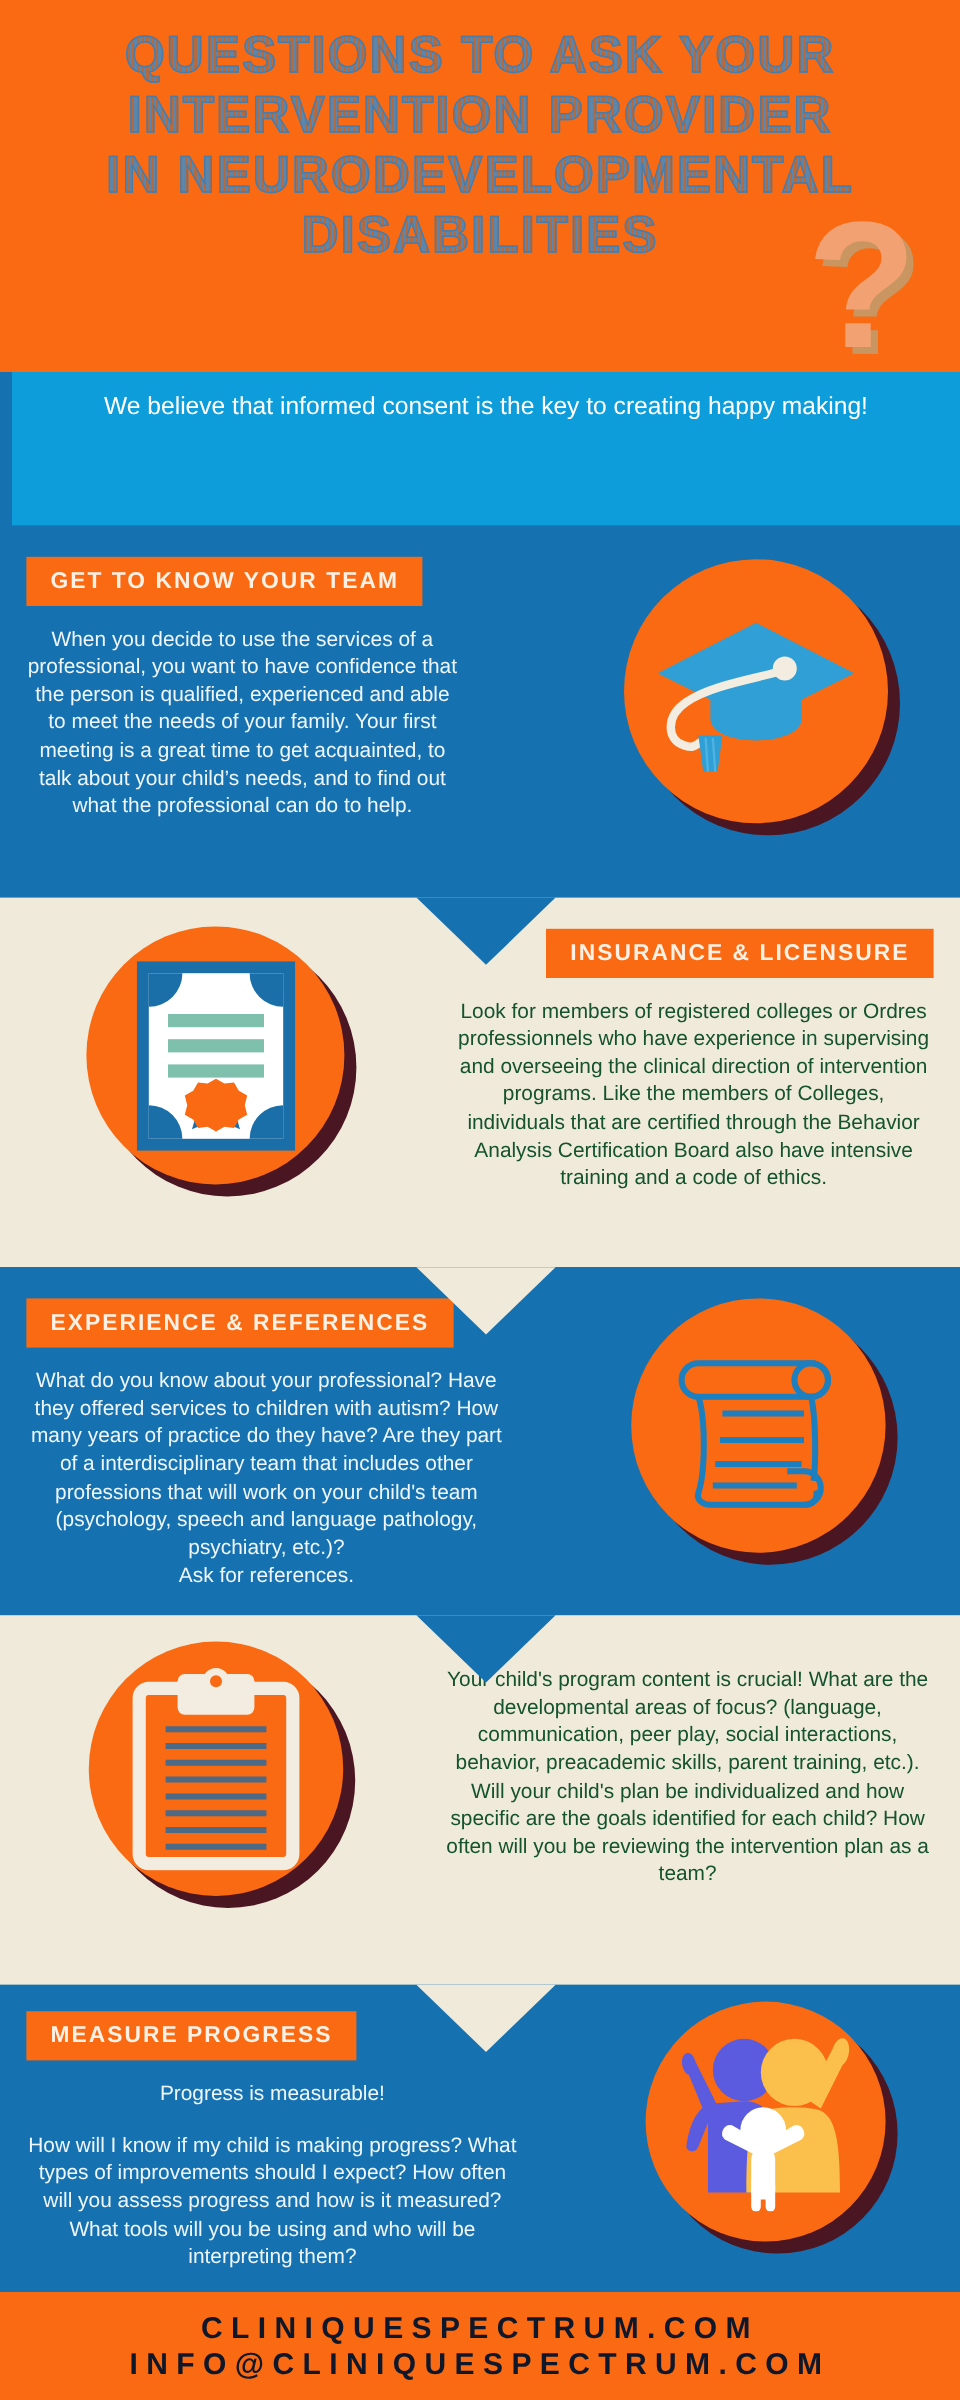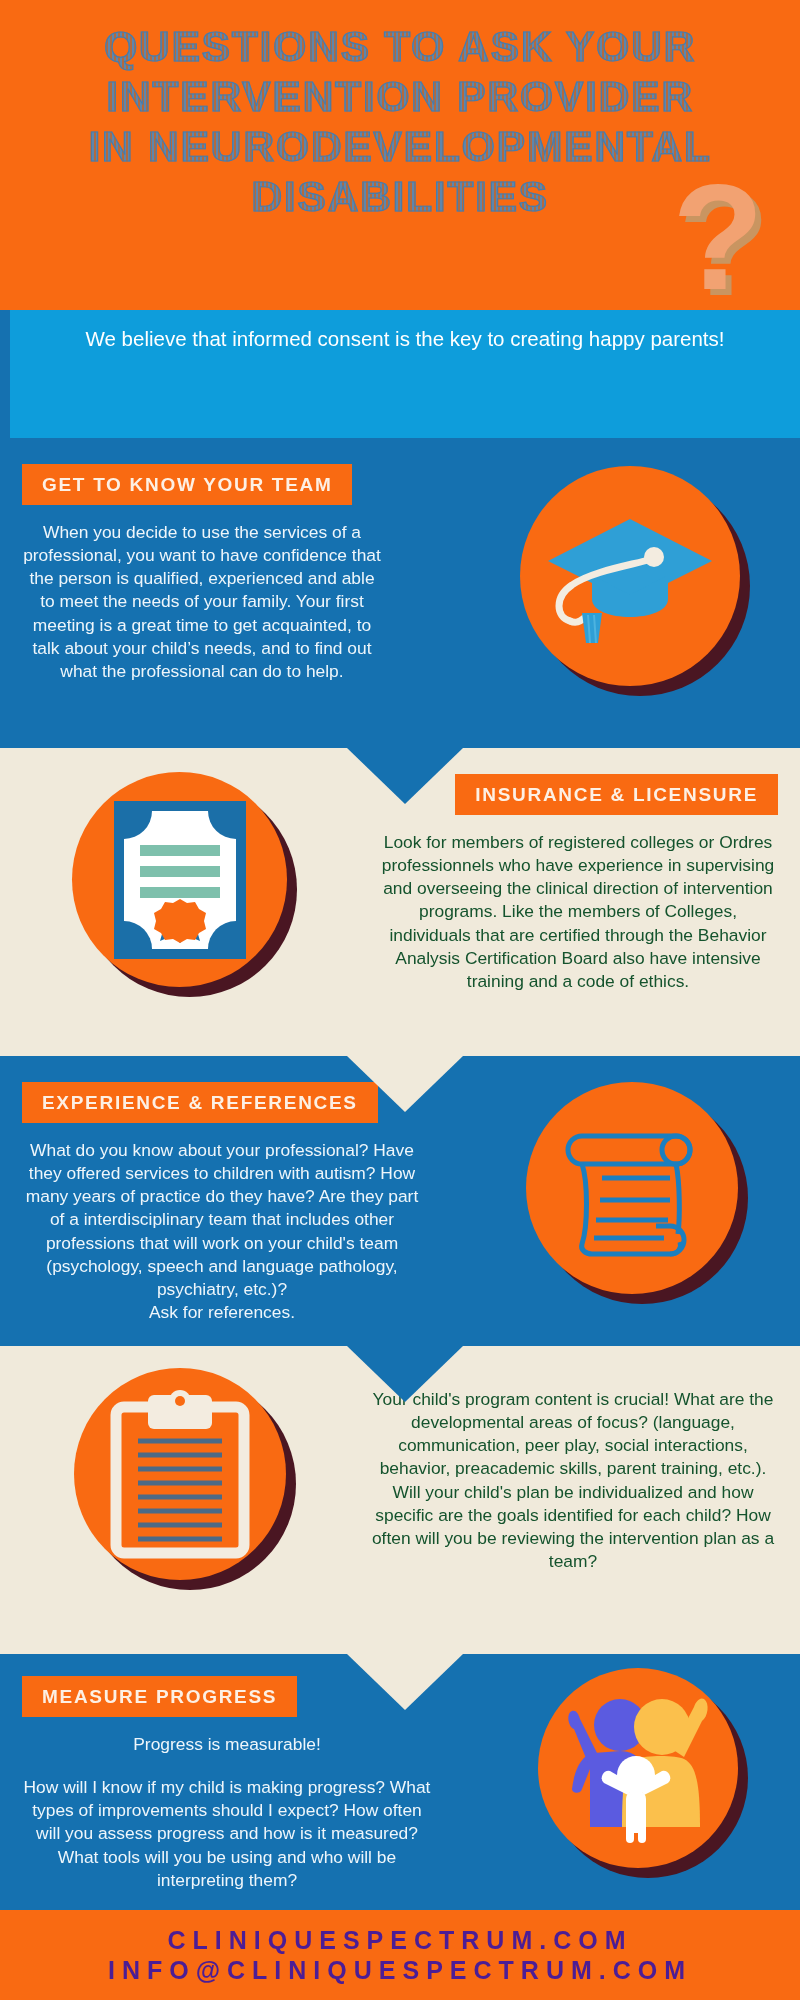--- a/index.html
+++ b/index.html
@@ -108,42 +108,42 @@
 
   
   .footer {
     position:absolute; left:0; bottom:0; width:800px; height:90px;
     background:#f96a12;
     display:flex; flex-direction:column;
     align-items:center; justify-content:center;
     gap:4px;
   }
   .footer div {
-    color:#4c1d95; font-weight:bold; font-size:25px;
+    color:#0f172a; font-weight:bold; font-size:25px;
     letter-spacing:7px; line-height:1.06;
     font-family:"Liberation Sans Narrow","Liberation Sans", sans-serif;
   }
 </style>
 </head>
 <body>
 
 <div class="page">
 
   <div class="header">
     <div class="qmark">?</div>
     <div class="title">
       <span class="tl">QUESTIONS TO ASK YOUR</span>
       <span class="tl">INTERVENTION  PROVIDER</span>
       <span class="tl">IN NEURODEVELOPMENTAL</span>
       <span class="tl">DISABILITIES</span>
     </div>
   </div>
 
   <div class="intro">
-    <p>We believe that informed consent is the key to creating happy parents!</p>
+    <p>We believe that informed consent is the key to creating happy making!</p>
   </div>
 
   <div class="band blue" style="top:438px;height:310px;">
     <div style="position:absolute;left:22px;top:26px;width:360px;">
       <span class="pill">GET TO KNOW YOUR TEAM</span>
       <div class="body-txt" style="margin-top:16px;">When you decide to use the services of a professional, you want to have confidence that the person is qualified, experienced and able to meet the needs of your family. Your first meeting is a great time to get acquainted, to talk about your child’s needs, and to find out what the professional can do to help.</div>
     </div>
     <div class="circle-wrap" style="right:60px;top:28px;width:220px;height:220px;">
       <div class="circle"></div>
       <div class="circle-inner">

